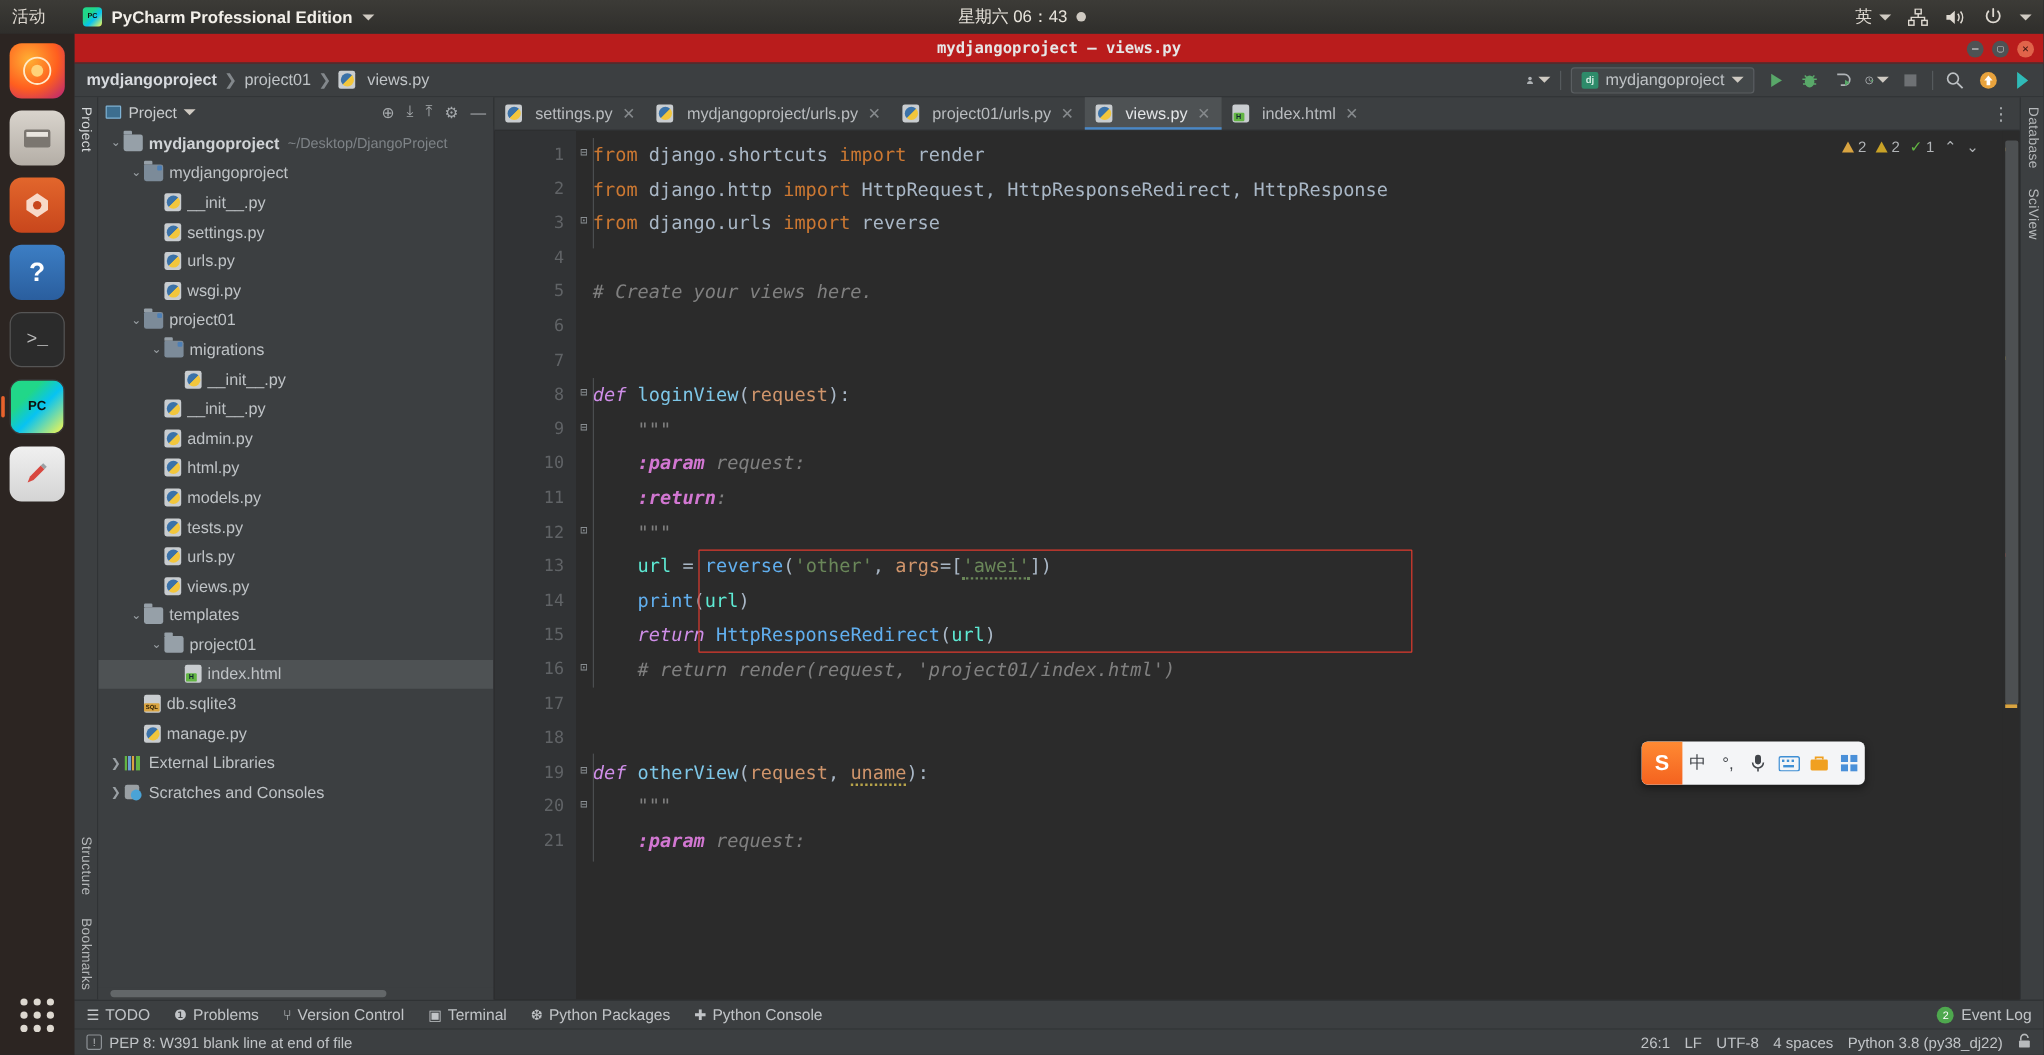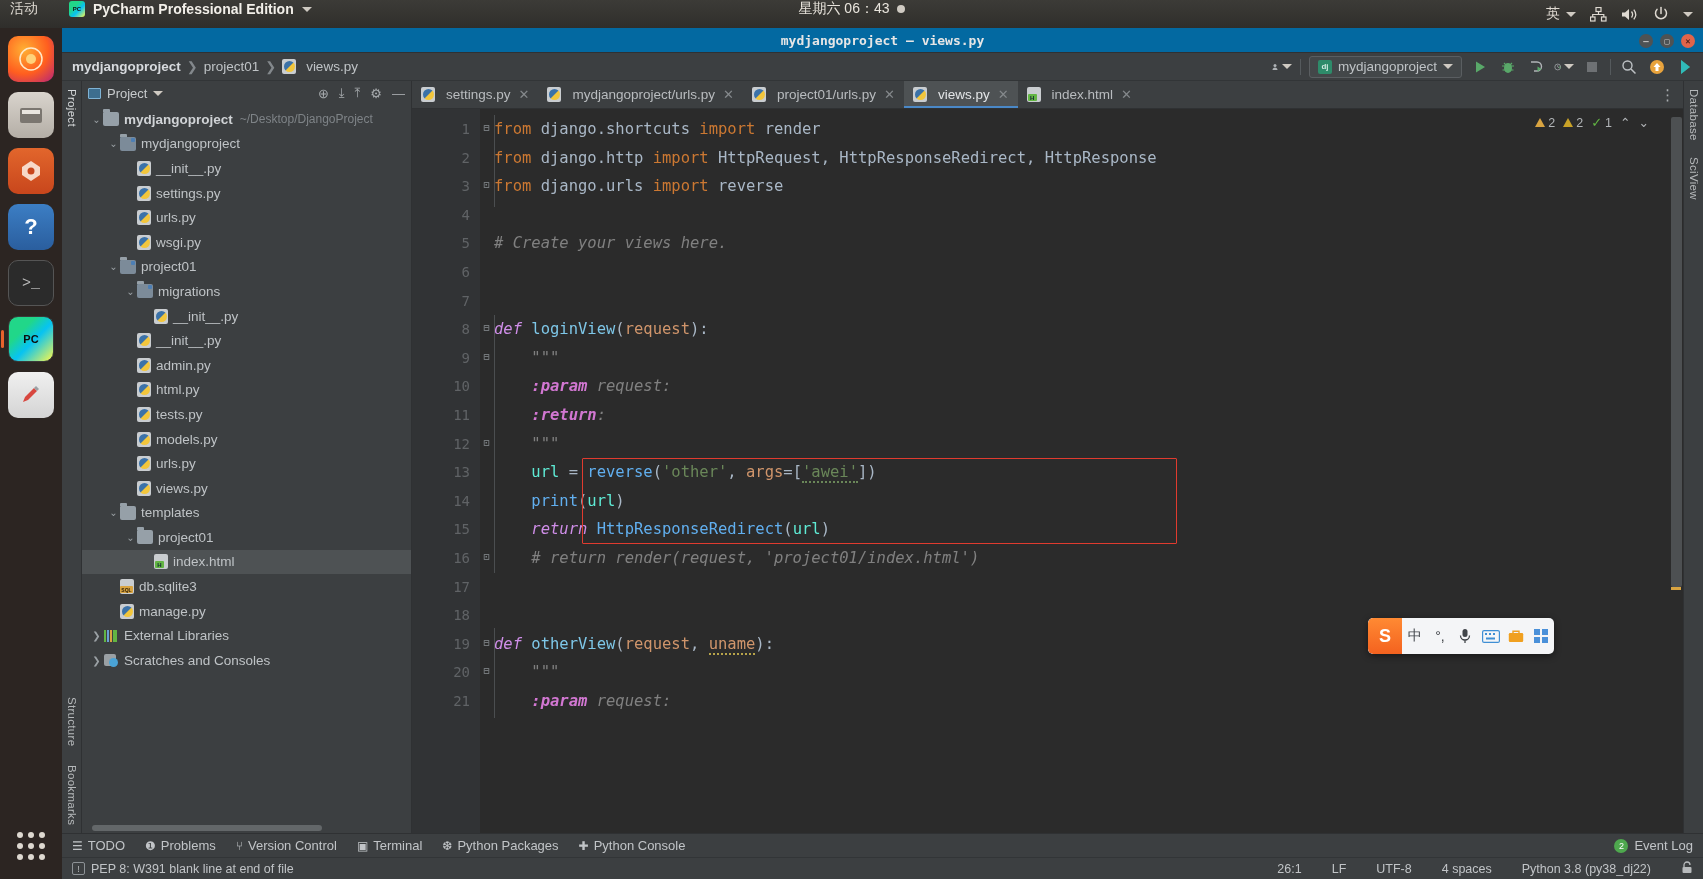--- a/index.html
+++ b/index.html
@@ -7,21 +7,21 @@
     width:1703px; height:879px; overflow:hidden;
     background:#2b2b2b;
     font-family:"Liberation Sans", sans-serif;
   }
   #root{position:relative;width:1703px;height:879px;overflow:hidden;}
 
   
   .gnome-bar{
     position:absolute;left:0;top:0;width:1703px;height:28px;
     background:linear-gradient(to bottom,#3c3b37,#2f2e2b);
-    display:flex;align-items:flex-start;color:#d8d3cb;font-size:14px;
+    display:flex;align-items:center;color:#d8d3cb;font-size:14px;
     z-index:40;
   }
   .gnome-left{display:flex;align-items:center;gap:14px;padding-left:10px;}
   .gnome-activities{font-size:14px;color:#ded9d1;}
   .gnome-app{display:flex;align-items:center;gap:8px;font-weight:bold;font-size:14px;color:#f2efe9;margin-left:17px;}
   .pycharm-mini{
     width:16px;height:16px;border-radius:3px;
     background:linear-gradient(135deg,#21d789 0%,#21d789 35%,#07c3f2 60%,#fcf84a 100%);
     position:relative;
   }
@@ -77,21 +77,21 @@
     gap:5px;align-content:center;justify-content:center;
   }
   .dock-apps i{background:#ddd8d0;border-radius:50%;display:block;width:6px;height:6px;}
 
   
   .ide{
     position:absolute;left:62px;top:28px;width:1641px;height:851px;
     background:#3c3f41;display:flex;flex-direction:column;
   }
   .titlebar{
-    height:25px;background:#0369a1;display:flex;align-items:center;justify-content:center;
+    height:25px;background:#b91c1c;display:flex;align-items:center;justify-content:center;
     position:relative;color:#e6e6e6;font-size:13px;font-weight:bold;
     font-family:"DejaVu Sans Mono",monospace;
     border-bottom:1px solid #2f3133;
   }
   .win-btns{position:absolute;right:8px;top:0;height:25px;display:flex;align-items:center;gap:7px;}
   .win-btn{width:14px;height:14px;border-radius:50%;background:#4e5254;display:flex;align-items:center;justify-content:center;color:#c3c3c3;font-size:9px;}
   .win-btn.close{background:#e0644a;color:#3b1410;}
 
   
   .menubar{
@@ -242,21 +242,21 @@
     height:24px;background:#3c3f41;display:flex;align-items:center;gap:20px;
     padding:0 10px;color:#c1c4c7;font-size:13px;border-top:1px solid #2f3133;
   }
   .bb-item{display:flex;align-items:center;gap:5px;}
   .bb-right{margin-left:auto;display:flex;align-items:center;gap:6px;}
   .evt-badge{width:14px;height:14px;border-radius:50%;background:#4ea84e;color:#fff;font-size:9px;display:flex;align-items:center;justify-content:center;}
   .statusbar{
     height:22px;background:#3c3f41;display:flex;align-items:center;gap:6px;
     padding:0 10px;color:#c1c4c7;font-size:12.5px;border-top:1px solid #323537;
   }
-  .sb-right{margin-left:auto;display:flex;align-items:center;gap:30px;justify-content:space-between;}
+  .sb-right{margin-left:auto;display:flex;align-items:center;gap:12px;justify-content:space-between;}
   .lockico{font-size:12px;color:#b7babc;}
   .pep-ico{width:13px;height:13px;border:1px solid #8d9296;border-radius:2px;display:inline-flex;align-items:center;justify-content:center;font-size:9px;color:#b5b8ba;}
 
   
   .ime{
     position:absolute;left:1368px;top:618px;width:186px;height:36px;
     background:#f4f5f7;border-radius:5px;display:flex;align-items:center;
     box-shadow:0 2px 7px rgba(0,0,0,.45);z-index:60;overflow:hidden;
   }
   .ime-logo{
@@ -535,26 +535,26 @@
               <span class="tlabel">admin.py</span>
             </div>
             <div class="trow" style="padding-left: 42px;">
               <span class="arrow"></span>
               <span class="ficon py"></span>
               <span class="tlabel">html.py</span>
             </div>
             <div class="trow" style="padding-left: 42px;">
               <span class="arrow"></span>
               <span class="ficon py"></span>
+              <span class="tlabel">models.py</span>
+            </div>
+            <div class="trow" style="padding-left: 42px;">
+              <span class="arrow"></span>
+              <span class="ficon py"></span>
               <span class="tlabel">tests.py</span>
-            </div>
-            <div class="trow" style="padding-left: 42px;">
-              <span class="arrow"></span>
-              <span class="ficon py"></span>
-              <span class="tlabel">models.py</span>
             </div>
             <div class="trow" style="padding-left: 42px;">
               <span class="arrow"></span>
               <span class="ficon py"></span>
               <span class="tlabel">urls.py</span>
             </div>
             <div class="trow" style="padding-left: 42px;">
               <span class="arrow"></span>
               <span class="ficon py"></span>
               <span class="tlabel">views.py</span>

